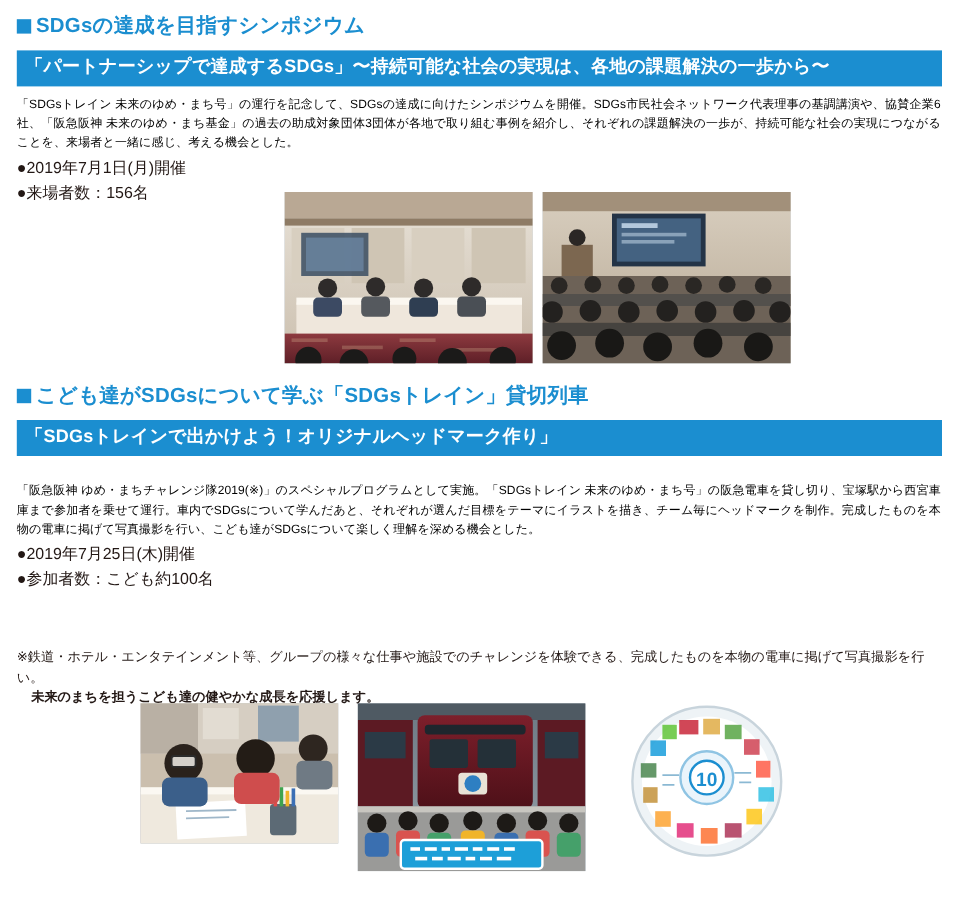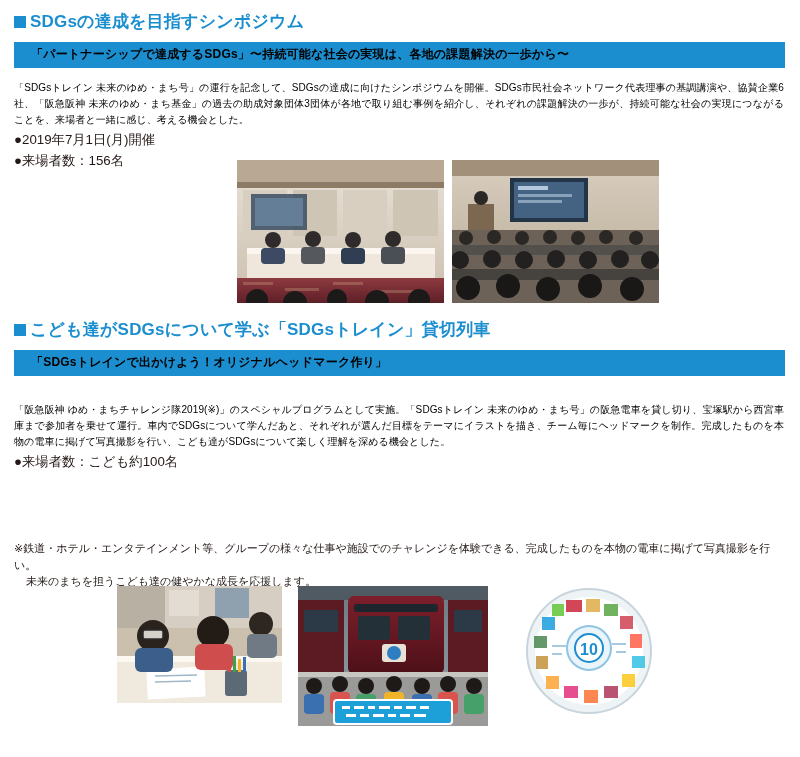--- a/index.html
+++ b/index.html
@@ -42,24 +42,24 @@
     height: 12px;
     background: #1b8ed0;
     margin-right: 4px;
     position: relative;
     top: 1px;
   }
 
   
   .bar {
     background: #1b8ed0;
-    color: #000000;
-    font-size: 12px;
+    color: #ffffff;
+    font-size: 15px;
     font-weight: bold;
-    padding: 5px 10px 6px 17px;
+    padding: 5px 10px 6px 7px;
     line-height: 1.25;
     letter-spacing: 0.2px;
     box-sizing: border-box;
     white-space: nowrap;
   }
 
   .body-text {
     font-size: 10px;
     line-height: 1.62;
     color: #000000;
@@ -75,20 +75,21 @@
     color: #231815;
   }
   .note {
     font-size: 11px;
     line-height: 1.5;
     color: #231815;
   }
   .note .indent {
     display: block;
     padding-left: 12px;
+    font-weight: bold;
   }
 
   
   .photo {
     position: absolute;
     overflow: hidden;
     background: #cfd4d8;
   }
   .photo svg { display: block; }
 </style>
@@ -227,21 +228,22 @@
   </div>
 
   <div class="section" style="top:320px;">
     <div class="sec-heading"><span class="sq"></span><span>こども達がSDGsについて学ぶ「SDGsトレイン」貸切列車</span></div>
   </div>
 
   <div class="section" style="top:402px; width:770px;">
     <div class="body-text">
       <p>「阪急阪神 ゆめ・まちチャレンジ隊2019(※)」のスペシャルプログラムとして実施。「SDGsトレイン 未来のゆめ・まち号」の阪急電車を貸し切り、宝塚駅から西宮車庫まで参加者を乗せて運行。車内でSDGsについて学んだあと、それぞれが選んだ目標をテーマにイラストを描き、チーム毎にヘッドマークを制作。完成したものを本物の電車に掲げて写真撮影を行い、こども達がSDGsについて楽しく理解を深める機会とした。</p>
     </div>
-    <div class="bullet-line">●来場者数：こども約100名</div>
+    <div class="bullet-line">●2019年7月25日(木)開催</div>
+    <div class="bullet-line">●参加者数：こども約100名</div>
   </div>
 
   <div class="section" style="top:540px; width:770px;">
     <div class="note">
       <span>※鉄道・ホテル・エンタテインメント等、グループの様々な仕事や施設でのチャレンジを体験できる、完成したものを本物の電車に掲げて写真撮影を行い。</span>
       <span class="indent">未来のまちを担うこども達の健やかな成長を応援します。</span>
     </div>
   </div>
 
   <div class="photo" style="left:117px; top:586px; width:165px; height:117px;">

